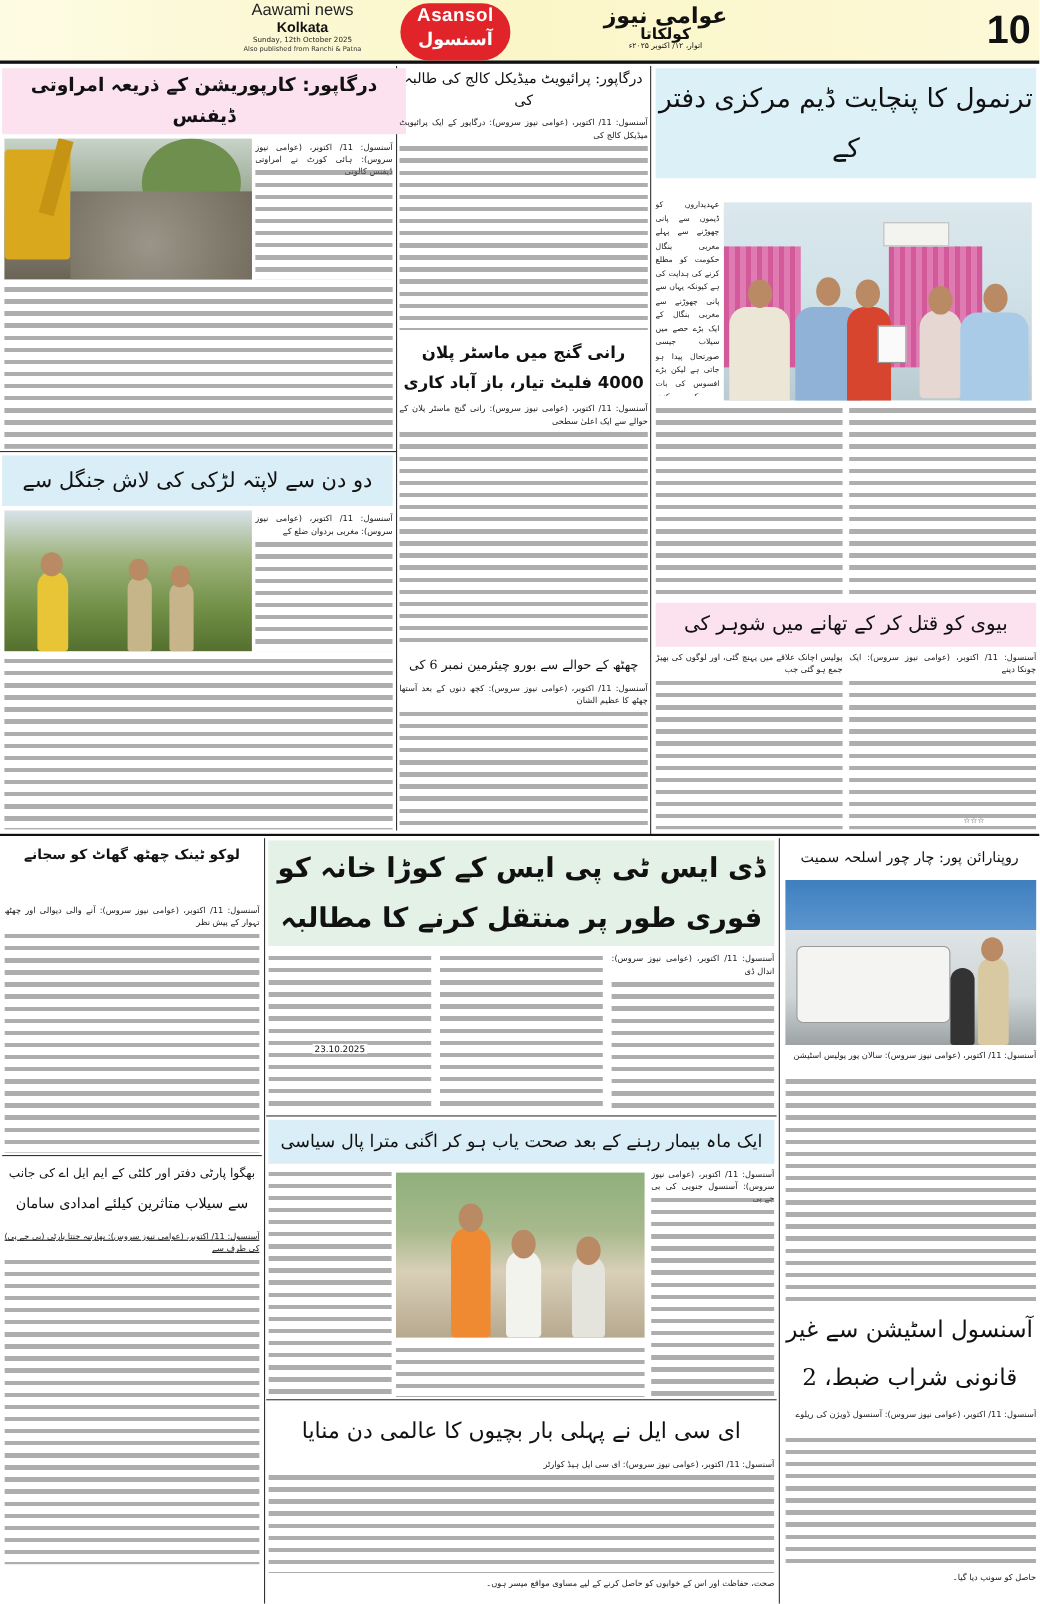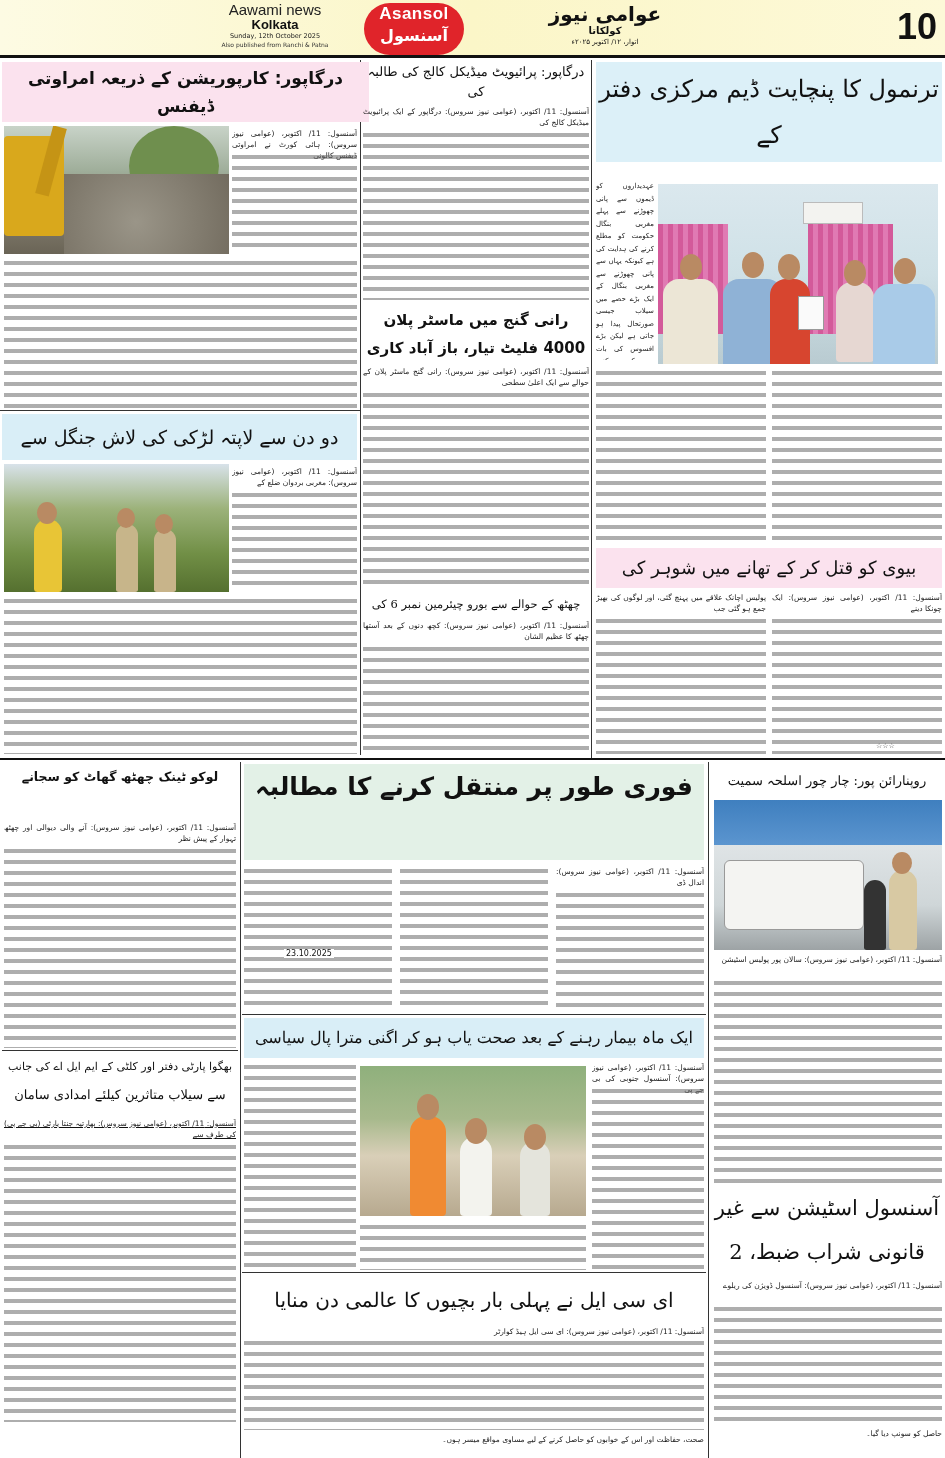--- a/index.html
+++ b/index.html
@@ -14,21 +14,21 @@
   .mh-en .brand { font-family: "Liberation Sans", sans-serif; font-size: 15px; color: #222; line-height: 16px; }
   .mh-en .city { font-family: "Liberation Sans", sans-serif; font-weight: bold; font-size: 13px; line-height: 14px; }
   .mh-en .date { font-size: 6.5px; line-height: 9px; color: #222; }
   .mh-en .also { font-size: 6px; line-height: 8px; color: #333; }
   .mh-badge { position: absolute; left: 364px; top: 3px; width: 100px; height: 52px; border-radius: 26px;
     background: #e0242a; text-align: center; color: #fff; }
   .mh-badge .en { font-family: "Liberation Sans", sans-serif; font-weight: bold; font-size: 17px; line-height: 22px; letter-spacing: 0.5px; }
   .mh-badge .ur { font-family: "DejaVu Sans", sans-serif; font-weight: bold; font-size: 16px; line-height: 22px; direction: rtl; }
   .mh-ur { position: absolute; left: 520px; top: 2px; width: 170px; text-align: center; direction: rtl; }
   .mh-ur .name { font-weight: bold; font-size: 20px; line-height: 24px; }
-  .mh-ur .city { font-weight: bold; font-size: 10px; line-height: 10px; }
+  .mh-ur .city { font-weight: bold; font-size: 14px; line-height: 10px; }
   .mh-ur .date { font-size: 7px; line-height: 12px; }
   .page-no { position: absolute; right: 8px; top: 6px; font-family: "Liberation Sans", sans-serif; font-weight: bold; font-size: 36px; line-height: 42px; }
 
   
   .box { position: absolute; overflow: hidden; }
   .rule-v { position: absolute; width: 1px; background: #333; }
   .rule-h { position: absolute; height: 1px; background: #333; }
   .hl { direction: rtl; text-align: center; font-weight: bold; color: #111; }
   .hl-kufi { font-family: "DejaVu Sans", sans-serif; font-weight: bold; }
   .hl-nastaliq { font-family: "DejaVu Serif", serif; font-weight: normal; }
@@ -201,20 +201,21 @@
 <div class="box" style="left:2px; top:1054px; width:236px; height:60px;">
   <div class="hl hl-nastaliq" style="font-size:11px; line-height:26px;">بھگوا پارٹی دفتر اور کلٹی کے ایم ایل اے کی جانب</div>
   <div class="hl hl-nastaliq" style="font-size:13px; line-height:30px;">سے سیلاب متاثرین کیلئے امدادی سامان بھیجا گیا</div>
 </div>
 <div class="box" style="left:4px; top:1118px; width:232px; height:338px;text-decoration:underline;">
   <div class="body-text">آسنسول: 11/ اکتوبر، (عوامی نیوز سروس): بھارتیہ جنتا پارٹی (بی جے پی) کی طرف سے</div>
   <div class="lines" style="left:0; top:24px; width:232px; height:280px;"></div>
 </div>
 
 <div class="box bg-green" style="left:244px; top:764px; width:460px; height:96px;">
+  <div class="hl hl-kufi" style="font-size:25px; line-height:46px; margin-top:2px;">ڈی ایس ٹی پی ایس کے کوڑا خانہ کو</div>
   <div class="hl hl-kufi" style="font-size:25px; line-height:46px;">فوری طور پر منتقل کرنے کا مطالبہ</div>
 </div>
 <div class="box" style="left:244px; top:866px; width:460px; height:146px;">
   <div class="body-text" style="position:absolute; right:0; top:0; width:148px;">آسنسول: 11/ اکتوبر، (عوامی نیوز سروس): اندال ڈی</div>
   <div class="lines" style="right:0; top:24px; width:148px; height:122px;"></div>
   <div class="lines" style="left:156px; top:0; width:148px; height:146px;"></div>
   <div class="lines" style="left:0; top:0; width:148px; height:146px;"></div>
   <div style="position:absolute; left:40px; top:83px; font-size:8px; background:#fff; padding:0 2px;">23.10.2025</div>
 </div>
 

